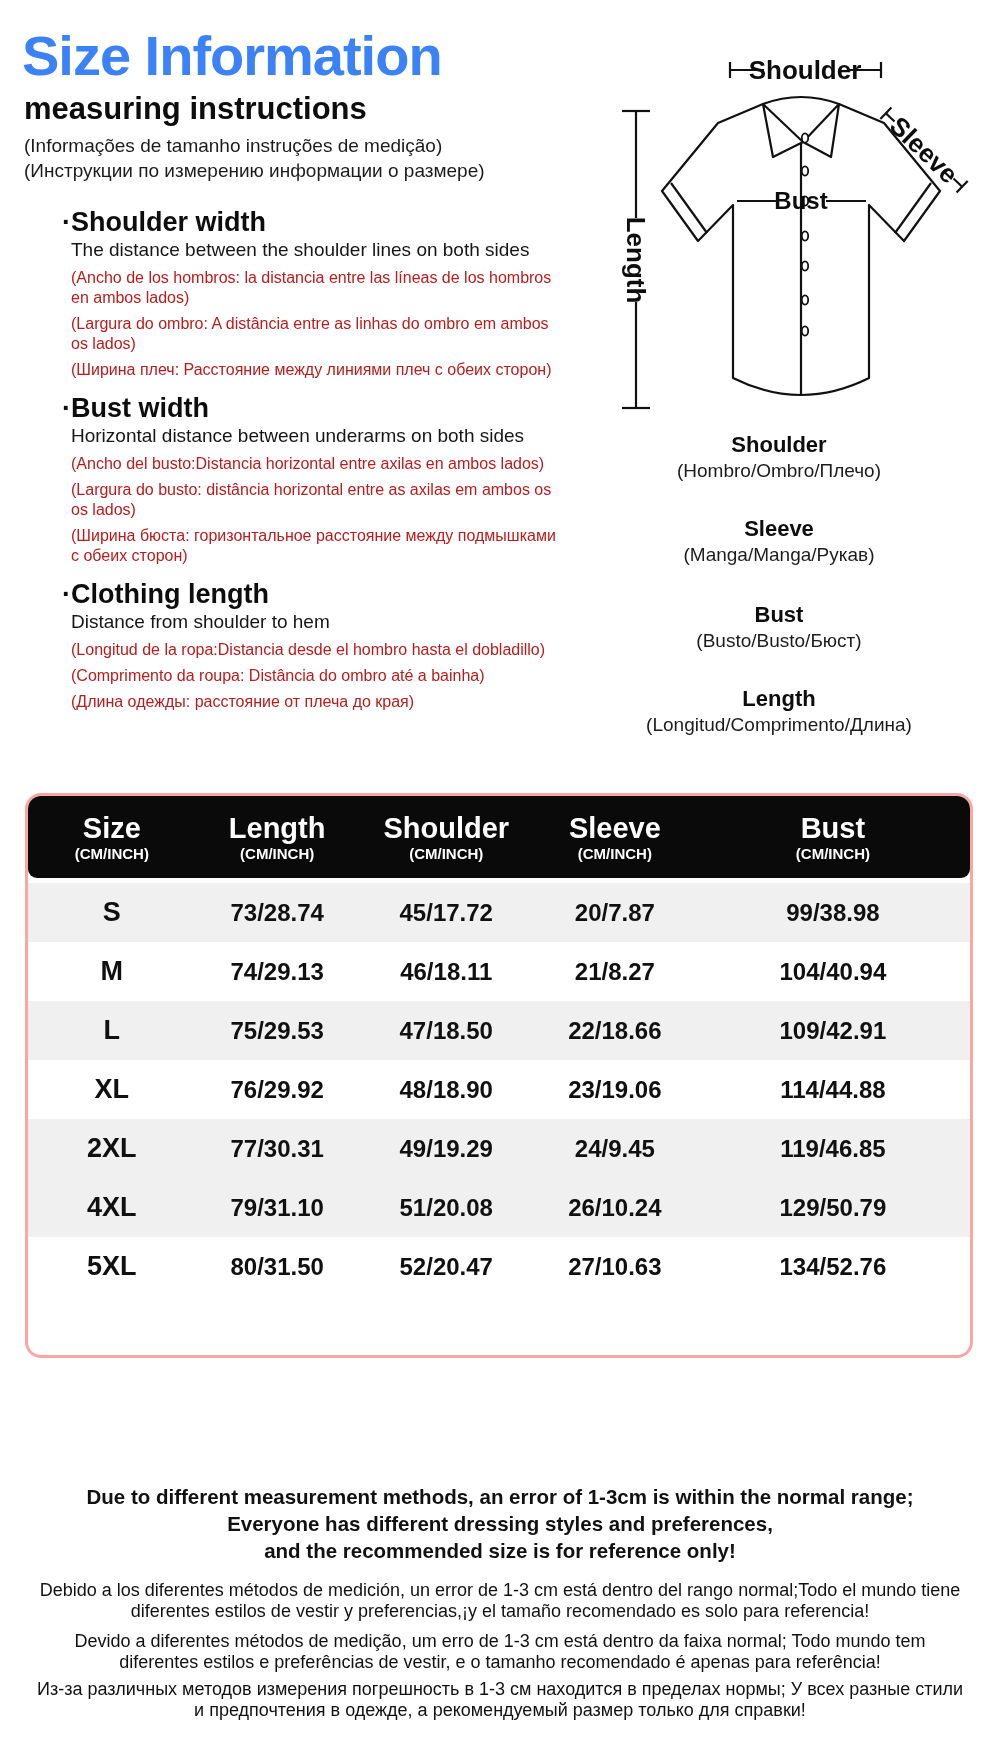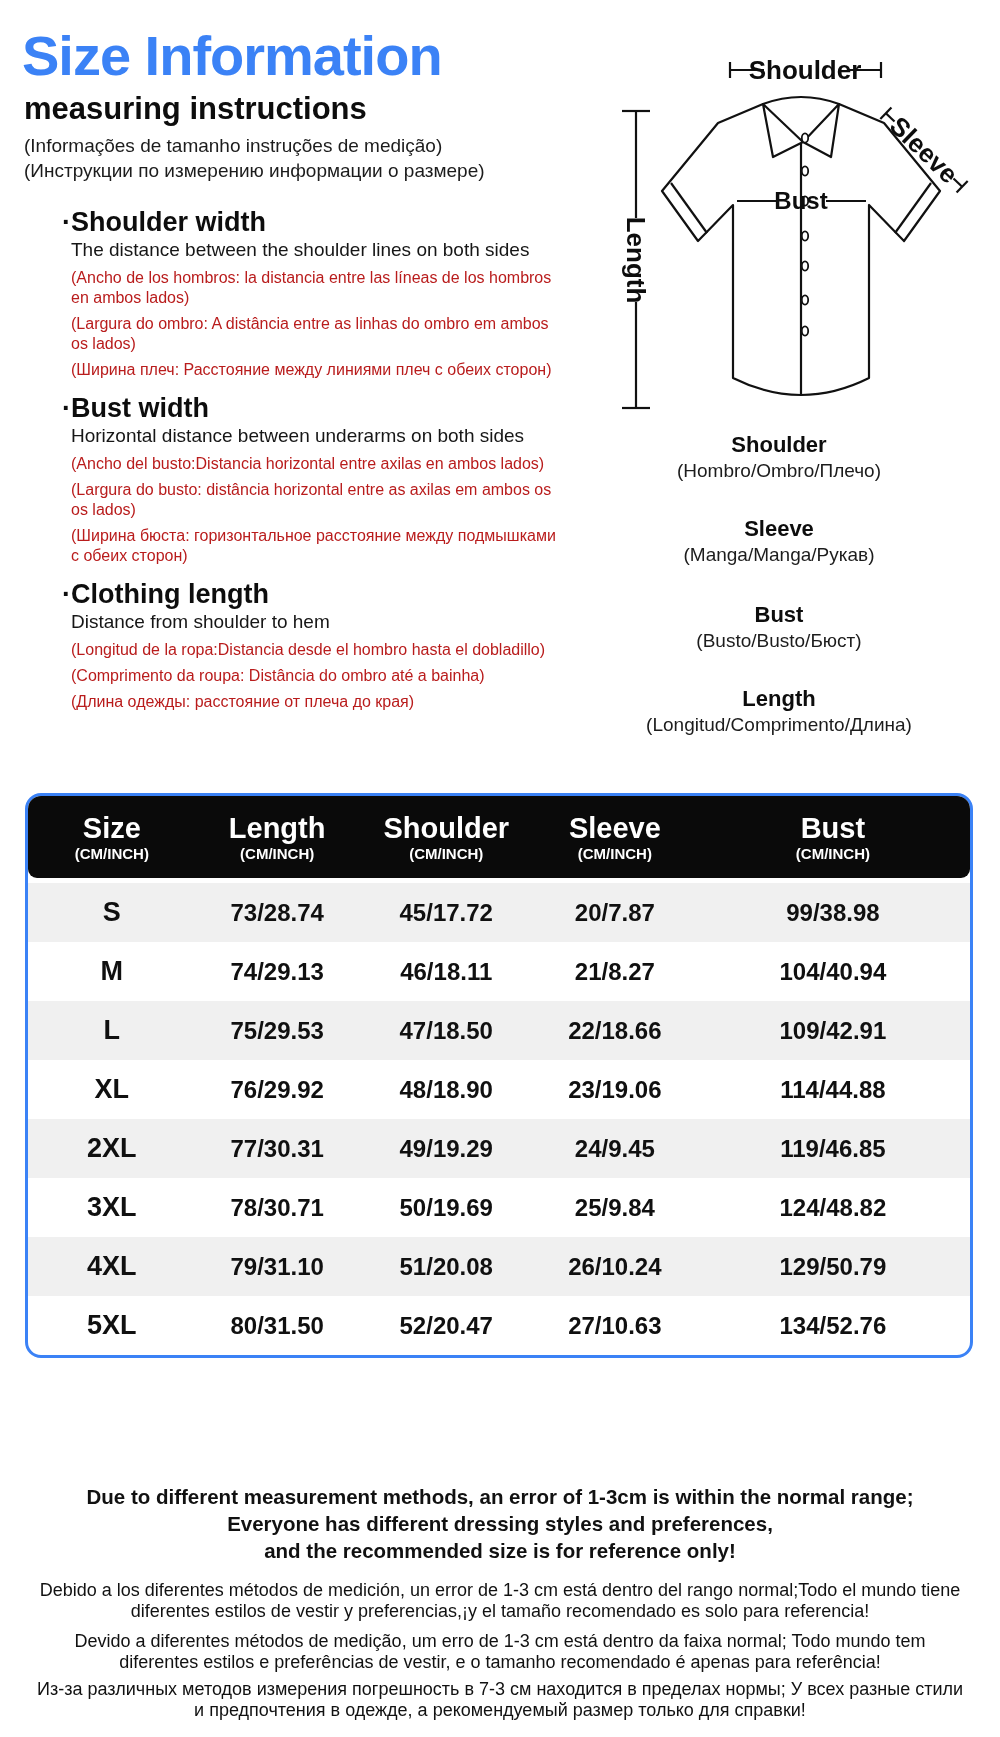--- a/index.html
+++ b/index.html
@@ -16,21 +16,21 @@
   .sec-desc{font-size:19px;line-height:24px;margin-left:9px;color:#161616;}
   .sec-trans{font-size:16px;line-height:20px;margin:6px 0 0 9px;color:#b91c1c;max-width:500px;}
   
   .right-col{position:absolute;left:558px;top:28px;width:442px;height:720px;}
   .shirt-svg{position:absolute;left:0;top:0;}
   .legend-item{position:absolute;left:0;width:100%;text-align:center;}
   .legend-label{font-size:22px;font-weight:700;line-height:26px;color:#0d0d0d;}
   .legend-trans{font-size:19px;line-height:26px;color:#1c1c1c;}
   
   .size-table{position:absolute;left:25px;top:793px;width:948px;height:565px;
-              border:3px solid #3b82f6;border-radius:16px;overflow:hidden;background:#fff;box-sizing:border-box;}
+              border:3px solid #fca5a5;border-radius:16px;overflow:hidden;background:#fff;box-sizing:border-box;}
   .thead{display:grid;grid-template-columns:17.8% 17.3% 18.6% 17.2% 29.1%;
          background:#0a0a0a;color:#fff;height:82px;border-radius:11px 11px 9px 9px;
          align-content:center;margin-bottom:5px;}
   .th{text-align:center;}
   .th .name{font-size:29px;font-weight:700;line-height:33px;}
   .th .unit{font-size:15px;font-weight:700;line-height:17px;}
   .trow{display:grid;grid-template-columns:17.8% 17.3% 18.6% 17.2% 29.1%;height:59px;
         align-items:center;text-align:center;font-weight:700;color:#101010;}
   .trow.odd{background:#f0f0f0;}
   .trow .cell{font-size:24px;}
@@ -205,27 +205,20 @@
       <div class="cell">23/19.06</div>
       <div class="cell">114/44.88</div>
     </div>
     <div class="trow odd">
       <div class="cell c-size">2XL</div>
       <div class="cell">77/30.31</div>
       <div class="cell">49/19.29</div>
       <div class="cell">24/9.45</div>
       <div class="cell">119/46.85</div>
     </div>
-    <div class="trow">
-      <div class="cell c-size">3XL</div>
-      <div class="cell">78/30.71</div>
-      <div class="cell">50/19.69</div>
-      <div class="cell">25/9.84</div>
-      <div class="cell">124/48.82</div>
-    </div>
     <div class="trow odd">
       <div class="cell c-size">4XL</div>
       <div class="cell">79/31.10</div>
       <div class="cell">51/20.08</div>
       <div class="cell">26/10.24</div>
       <div class="cell">129/50.79</div>
     </div>
     <div class="trow">
       <div class="cell c-size">5XL</div>
       <div class="cell">80/31.50</div>
@@ -242,17 +235,17 @@
   </div>
   <div class="disc disc-es disc-sub">
     <div>Debido a los diferentes métodos de medición, un error de 1-3 cm está dentro del rango normal;Todo el mundo tiene</div>
     <div>diferentes estilos de vestir y preferencias,¡y el tamaño recomendado es solo para referencia!</div>
   </div>
   <div class="disc disc-pt disc-sub">
     <div>Devido a diferentes métodos de medição, um erro de 1-3 cm está dentro da faixa normal; Todo mundo tem</div>
     <div>diferentes estilos e preferências de vestir, e o tamanho recomendado é apenas para referência!</div>
   </div>
   <div class="disc disc-ru disc-sub">
-    <div>Из-за различных методов измерения погрешность в 7-3 см находится в пределах нормы; У всех разные стили</div>
+    <div>Из-за различных методов измерения погрешность в 1-3 см находится в пределах нормы; У всех разные стили</div>
     <div>и предпочтения в одежде, а рекомендуемый размер только для справки!</div>
   </div>
 
 </div>
 
 </body></html>

